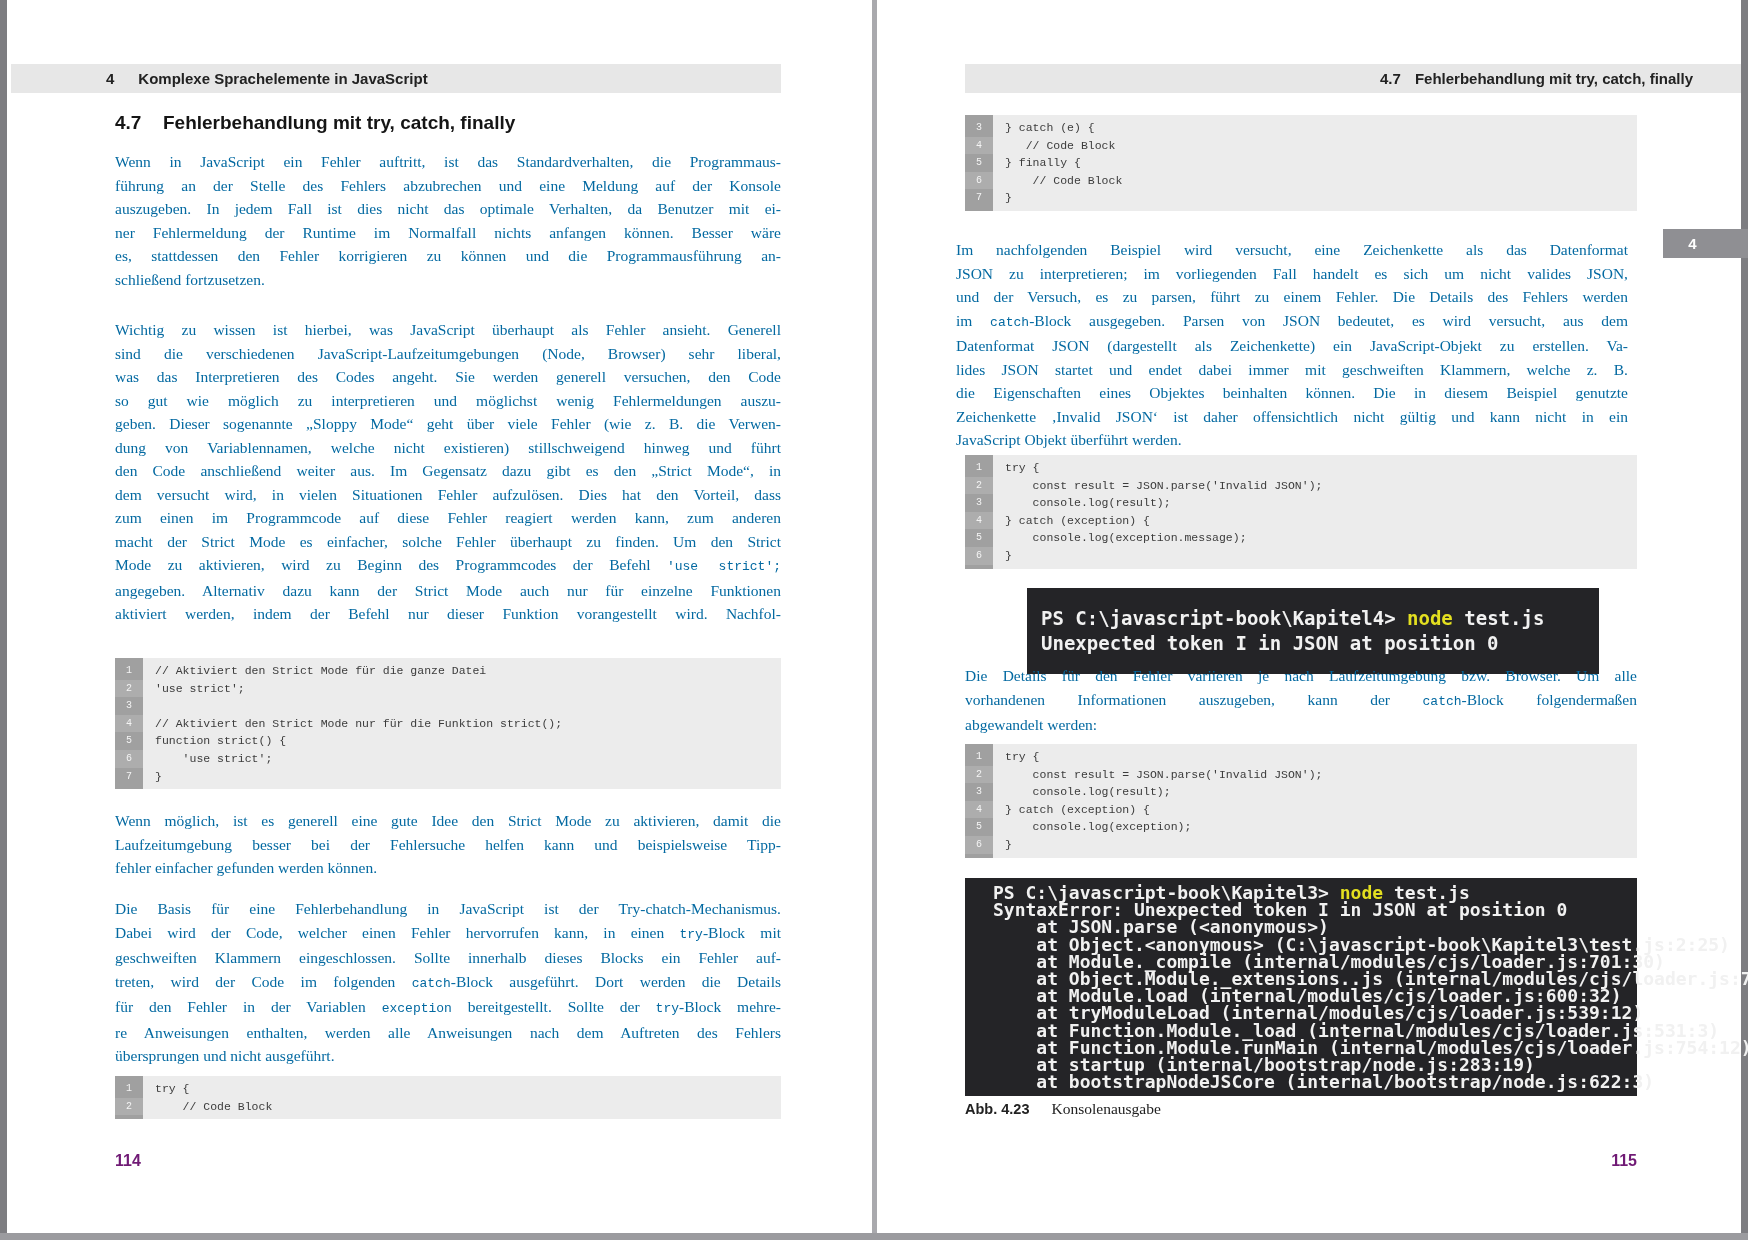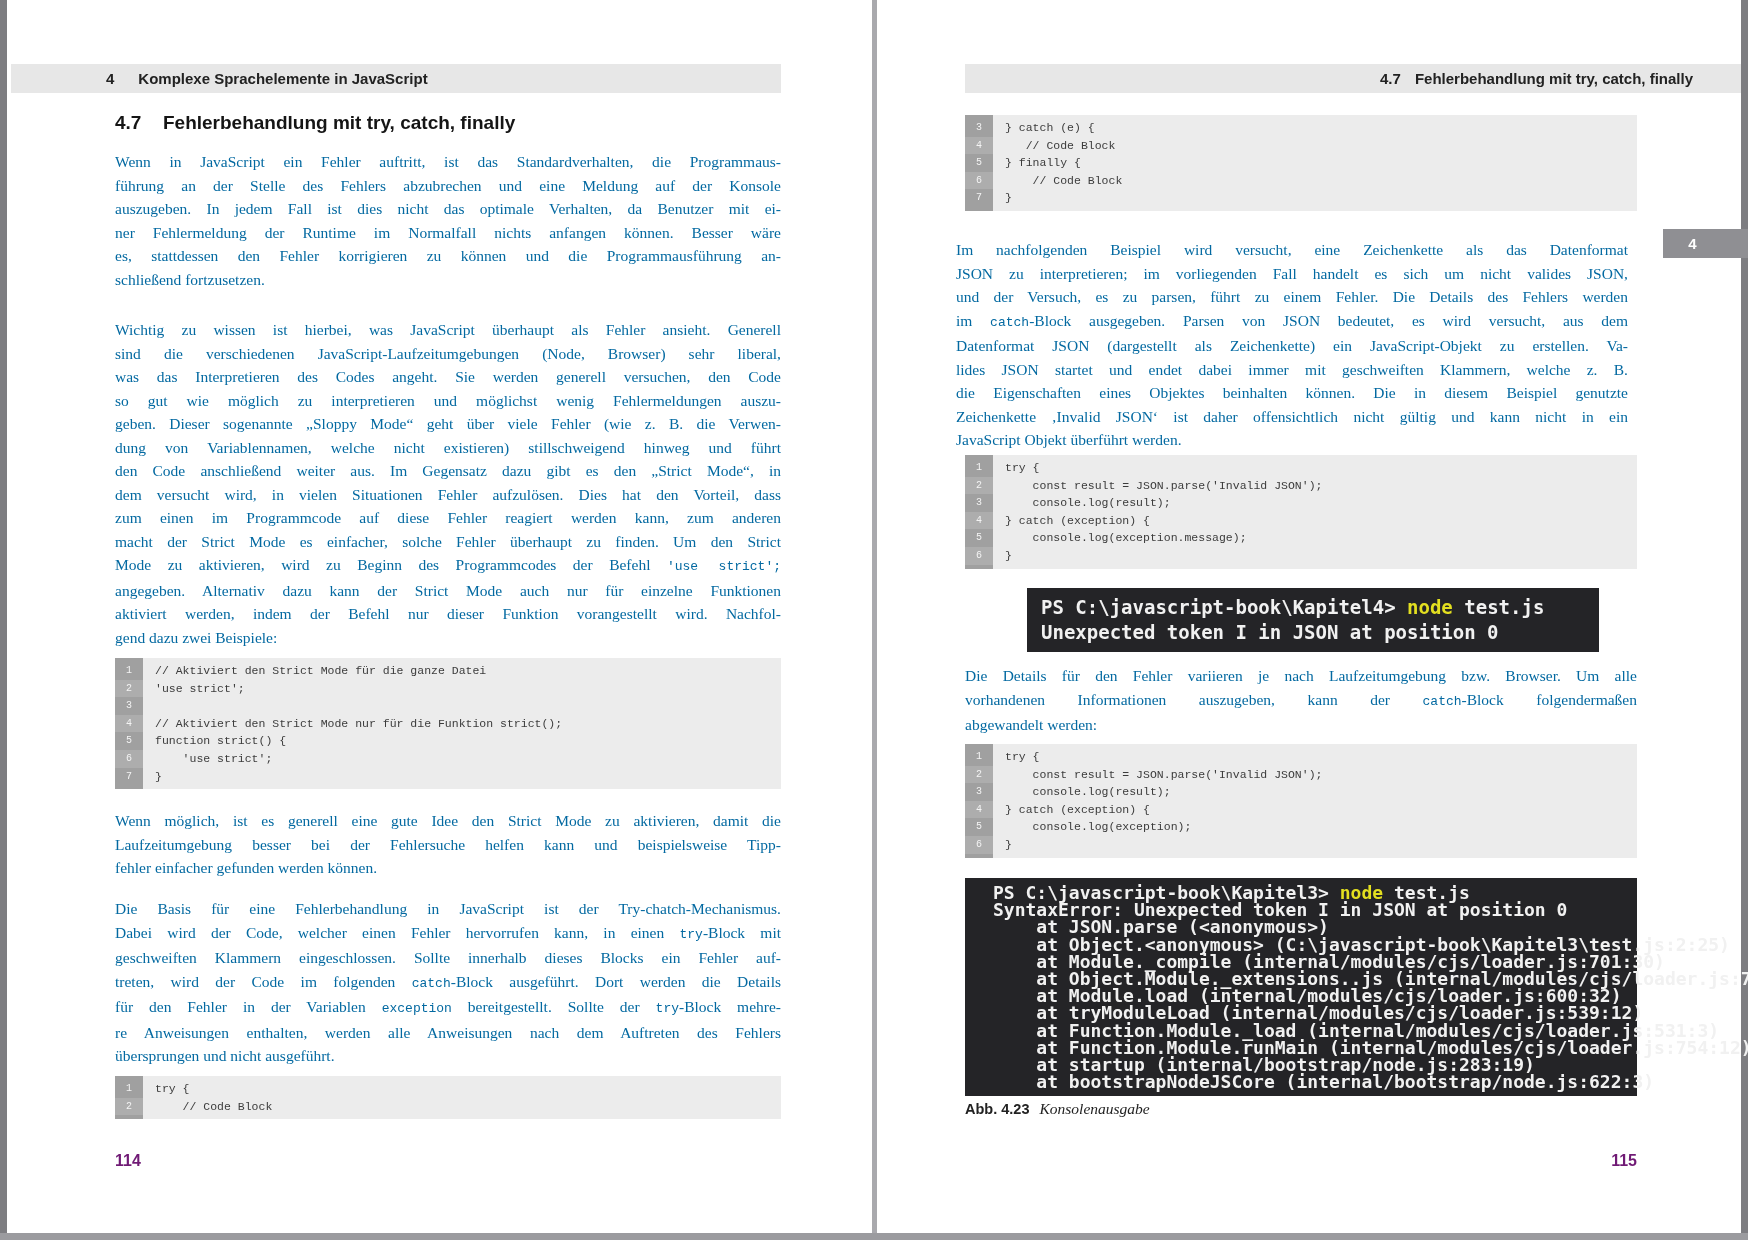--- a/index.html
+++ b/index.html
@@ -47,33 +47,33 @@
   .listing{background:linear-gradient(to right,#a0a0a0 28px,#ececec 28px);}
   .lrow{display:flex;height:17.6px;line-height:17.6px;}
   .lnum{width:28px;flex:none;text-align:center;font-size:10px;color:#f4f4f4;}
   .lnum.even{background:rgba(255,255,255,.14);}
   .lcode{white-space:pre;padding-left:12px;}
 
   .terminal{
     position:absolute;background:#242427;color:#f1f1f1;box-sizing:border-box;
     font-family:"DejaVu Sans Mono",monospace;font-weight:bold;white-space:pre;
   }
-  #terminal-small{left:150px;top:588px;width:572px;font-size:19px;line-height:25px;padding:7px 14px;}
+  #terminal-small{left:150px;top:588px;width:572px;font-size:19px;line-height:25px;padding:18px 14px;}
   #terminal-big{left:88px;top:878px;width:672px;font-size:18px;line-height:17.2px;padding:6px 28px;}
   .yl{color:#e3df20;}
 
   .chapter-tab{
     position:absolute;left:1663px;top:229px;width:85px;height:29px;background:#8f8f93;
     color:#fff;font-size:15px;font-weight:bold;display:flex;align-items:center;
     justify-content:center;padding-right:26px;box-sizing:border-box;
   }
 
   .caption{position:absolute;left:88px;top:1100px;color:#222;font-size:14.5px;}
   .caption .cap-label{font-weight:bold;text-align:center;}
-  .caption .cap-text{font-family:"Liberation Serif",serif;font-size:15.5px;margin-left:10px;font-style:italic;}
+  .caption .cap-text{font-family:"Liberation Serif",serif;font-size:15.5px;margin-left:22px;}
 
   .pageno{position:absolute;top:1152px;font-size:16px;font-weight:bold;color:#701a75;}
   #pageno-left{left:108px;}
   #pageno-right{right:104px;}
 </style>
 </head>
 <body>
 
 <div class="edge" id="edge-left"></div>
 <div class="edge" id="edge-right"></div>
@@ -106,21 +106,20 @@
       <div class="bline">so gut wie möglich zu interpretieren und möglichst wenig Fehlermeldungen auszu-</div>
       <div class="bline">geben. Dieser sogenannte „Sloppy Mode“ geht über viele Fehler (wie z. B. die Verwen-</div>
       <div class="bline">dung von Variablennamen, welche nicht existieren) stillschweigend hinweg und führt</div>
       <div class="bline">den Code anschließend weiter aus. Im Gegensatz dazu gibt es den „Strict Mode“, in</div>
       <div class="bline">dem versucht wird, in vielen Situationen Fehler aufzulösen. Dies hat den Vorteil, dass</div>
       <div class="bline">zum einen im Programmcode auf diese Fehler reagiert werden kann, zum anderen</div>
       <div class="bline">macht der Strict Mode es einfacher, solche Fehler überhaupt zu finden. Um den Strict</div>
       <div class="bline">Mode zu aktivieren, wird zu Beginn des Programmcodes der Befehl <span class="ic">'use strict';</span></div>
       <div class="bline">angegeben. Alternativ dazu kann der Strict Mode auch nur für einzelne Funktionen</div>
       <div class="bline">aktiviert werden, indem der Befehl nur dieser Funktion vorangestellt wird. Nachfol-</div>
-      <div class="bline last">gend dazu zwei Beispiele:</div>
     </div>
 
   <div class="listing" style="left:108px;top:658px;width:666px;">
       <div class="lrow">
         <span class="lnum">1</span>
         <span class="lcode">// Aktiviert den Strict Mode für die ganze Datei</span>
       </div>
       <div class="lrow">
         <span class="lnum even">2</span>
         <span class="lcode">'use strict';</span>

